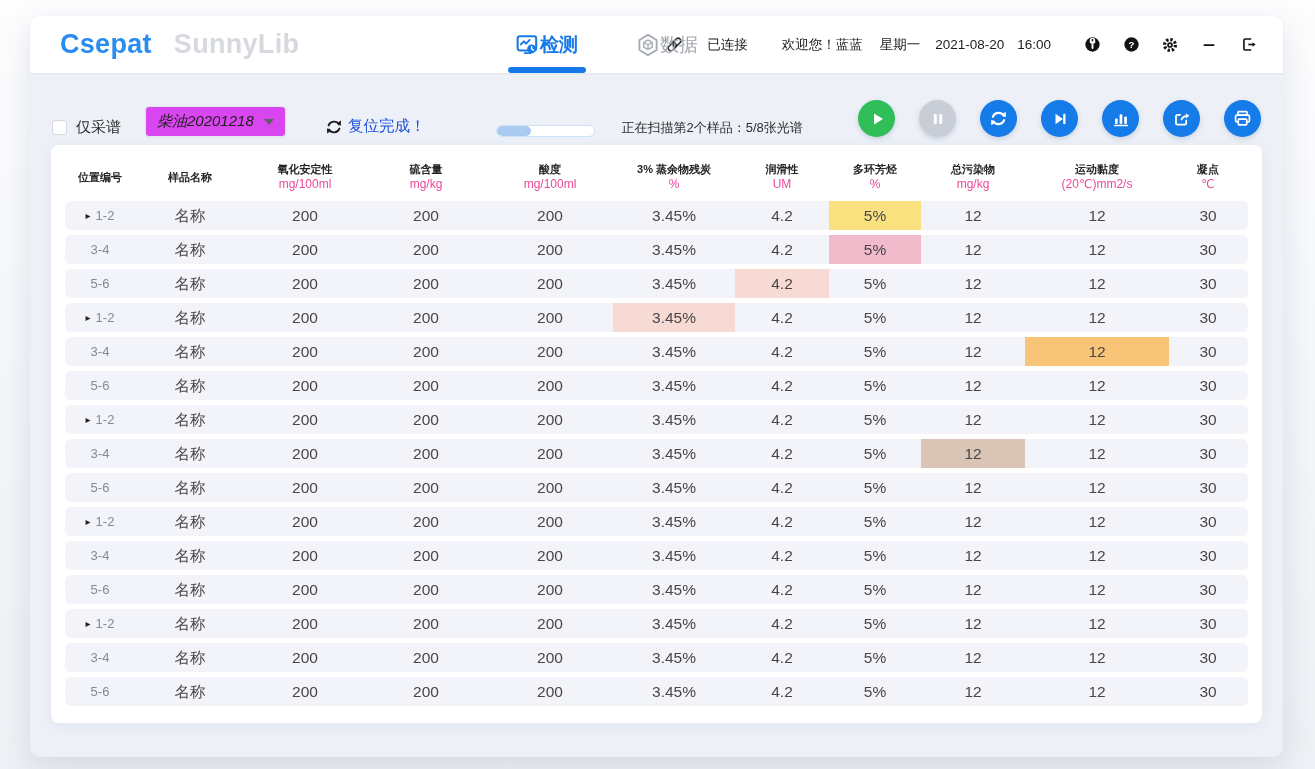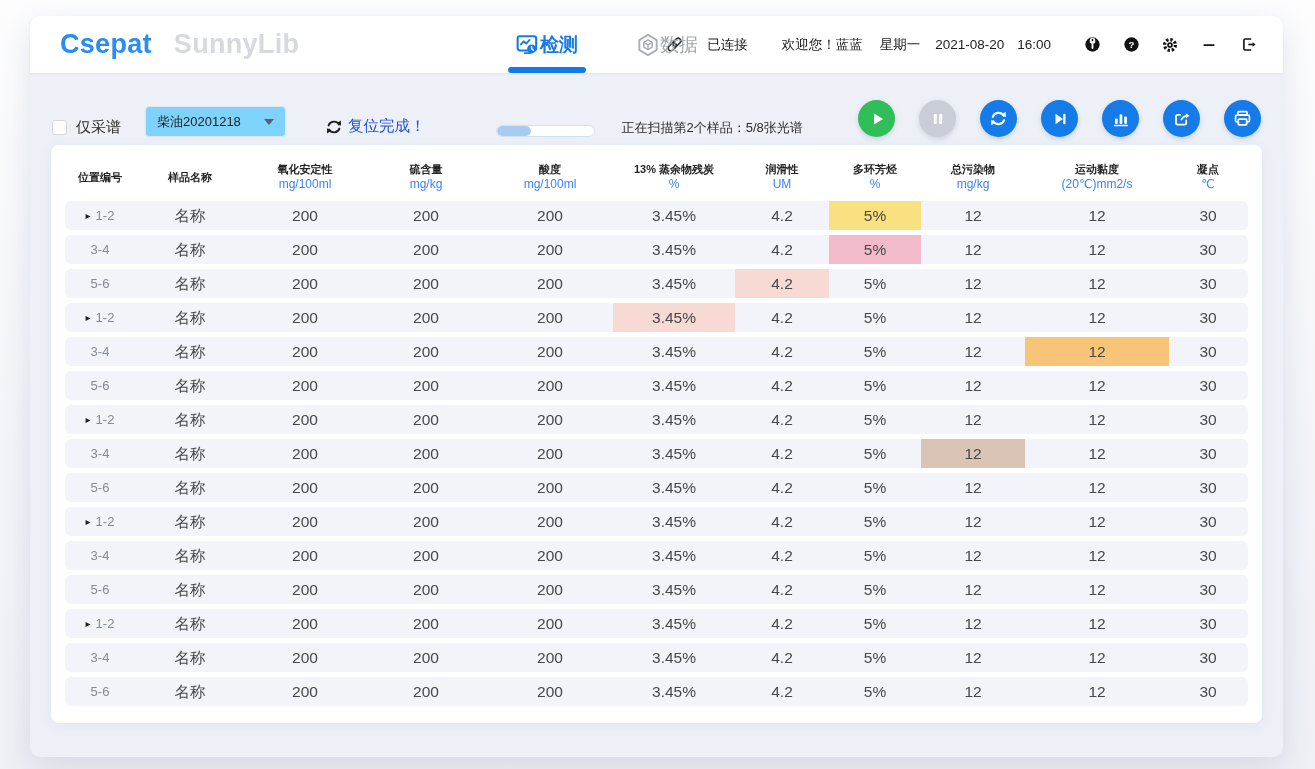--- a/index.html
+++ b/index.html
@@ -34,43 +34,44 @@
   .weekday { margin-left:17px; }
   .date    { margin-left:15px; }
   .time    { margin-left:13px; }
   .winctrls { display:flex; align-items:center; gap:21px; margin-left:32px; }
   .winctrls .wbtn { width:18px; height:18px; display:flex; align-items:center; justify-content:center; cursor:pointer; background:none; border:none; padding:0; }
   
   .toolbar { display:flex; align-items:flex-end; height:50px; margin-top:14px; padding:0 22px; }
   .chk { display:flex; align-items:center; gap:9px; font-size:15px; color:#2e2e2e; cursor:pointer; }
   .chk .box { width:15px; height:15px; background:#fff; border:1px solid #d4d7dd; border-radius:3px; }
   .dropdown {
-    margin-left:24px; width:141px; height:31px; background:#7dd3fc;
+    margin-left:24px; width:141px; height:31px; background:#d946ef;
     border:1px solid #e2e5ec; border-radius:4px; display:flex; align-items:center;
-    padding:0 11px; font-size:13px; color:#1f1f1f; cursor:pointer;
+    padding:0 11px; font-size:15px; color:#1f1f1f; cursor:pointer;
     box-shadow:0 1px 2px rgba(0,0,0,.03);
+    font-style:italic;
   }
   .dropdown .caret { margin-left:auto; width:0; height:0; border-left:5px solid transparent; border-right:5px solid transparent; border-top:6px solid #5d6067; }
   .reset { margin-left:38px; display:flex; align-items:center; gap:4px; font-size:15.5px; color:#1d4ed8; }
   .reset .rbtn { background:none; border:none; display:flex; cursor:pointer; padding:0; }
   .progress-wrap { margin-left:70px; width:99px; height:12px; border:1px solid #cfe1f4; background:#fff; border-radius:7px; overflow:hidden; }
   .progress-fill { height:100%; background:#a9cbf0; border-radius:7px; }
   .scan-text { margin-left:27px; font-size:13px; color:#2b2b2b; }
   .actions { margin-left:auto; display:flex; align-items:center; gap:24px; }
   .abtn { width:37px; height:37px; border-radius:50%; border:none; display:flex; align-items:center; justify-content:center; cursor:pointer; box-shadow:0 2px 5px rgba(40,70,120,.18); }
   
   .card {
     margin:8px 21px 0; background:#fff; border-radius:8px;
     padding:8px 14px 12px; box-shadow:0 3px 14px rgba(80,100,140,.08);
   }
   .grid-row { display:grid; grid-template-columns:70px 110px 120px 122px 126px 122px 94px 92px 104px 144px 78px; }
   .thead { height:48px; align-items:center; }
   .th { text-align:center; }
   .th .lbl  { font-size:11px; font-weight:bold; color:#252525; line-height:1.3; }
-  .th .unit { font-size:12px; color:#3b82f6; line-height:1.25; margin-top:1px; }
+  .th .unit { font-size:12px; color:#ec4899; line-height:1.25; margin-top:1px; }
   .tr { height:29px; margin-bottom:5px; background:#f3f4fa; border-radius:6px; align-items:center; overflow:hidden; }
   .td { height:29px; line-height:29px; text-align:center; font-size:15.5px; color:#474747; white-space:nowrap; }
   .td.pos { font-size:13px; color:#848992; }
   .td .arrow { color:#222; font-size:10px; margin-right:5px; position:relative; top:-1px; }
   svg { display:block; }
 </style>
 </head>
 <body>
 
 <div class="window">
@@ -277,21 +278,21 @@
         </div>
         <div class="th">
           <div class="lbl">硫含量</div>
           <div class="unit">mg/kg</div>
         </div>
         <div class="th">
           <div class="lbl">酸度</div>
           <div class="unit">mg/100ml</div>
         </div>
         <div class="th">
-          <div class="lbl">13% 蒸余物残炭</div>
+          <div class="lbl">3% 蒸余物残炭</div>
           <div class="unit">%</div>
         </div>
         <div class="th">
           <div class="lbl">润滑性</div>
           <div class="unit">UM</div>
         </div>
         <div class="th">
           <div class="lbl">多环芳烃</div>
           <div class="unit">%</div>
         </div>

